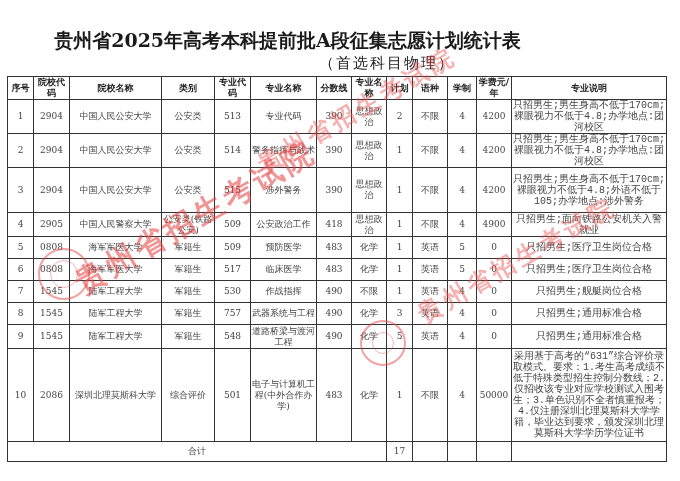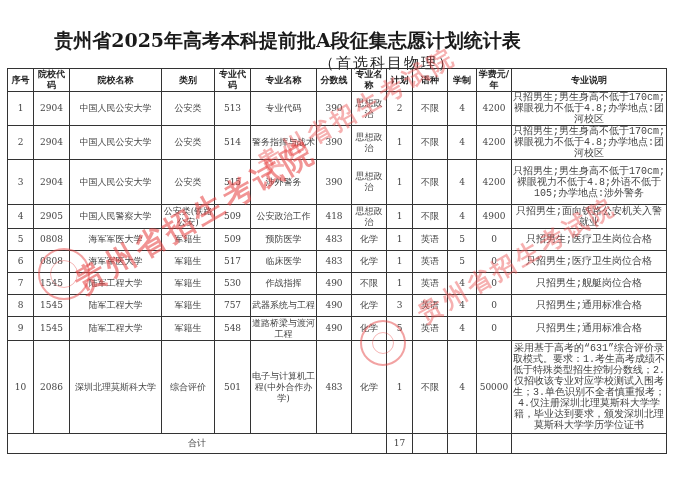--- a/index.html
+++ b/index.html
@@ -9,21 +9,21 @@
   }
   .title {
     position: absolute; left: 0; width: 575px; top: 28px; text-align: center;
     font-size: 19px; font-weight: bold; color: #1a1a1a; letter-spacing: 0px;
   }
   .subtitle {
     position: absolute; left: 0; width: 680px; top: 54px; text-align: center;
     font-size: 15px; color: #222; letter-spacing: 2px; padding-left: 47px;
   }
   table.plan {
-    position: absolute; left: 7px; top: 68px;
+    position: absolute; left: 7px; top: 76px;
     border-collapse: collapse; table-layout: fixed; width: 659px;
     font-size: 9px;
     padding-left: 40px;
   }
   table.plan td, table.plan th {
     border: 1px solid #333; text-align: center; vertical-align: middle;
     padding: 0 1px; line-height: 11px; color: #444; font-weight: normal;
     overflow: hidden;
   }
   table.plan { border: 1.5px solid #222; }

